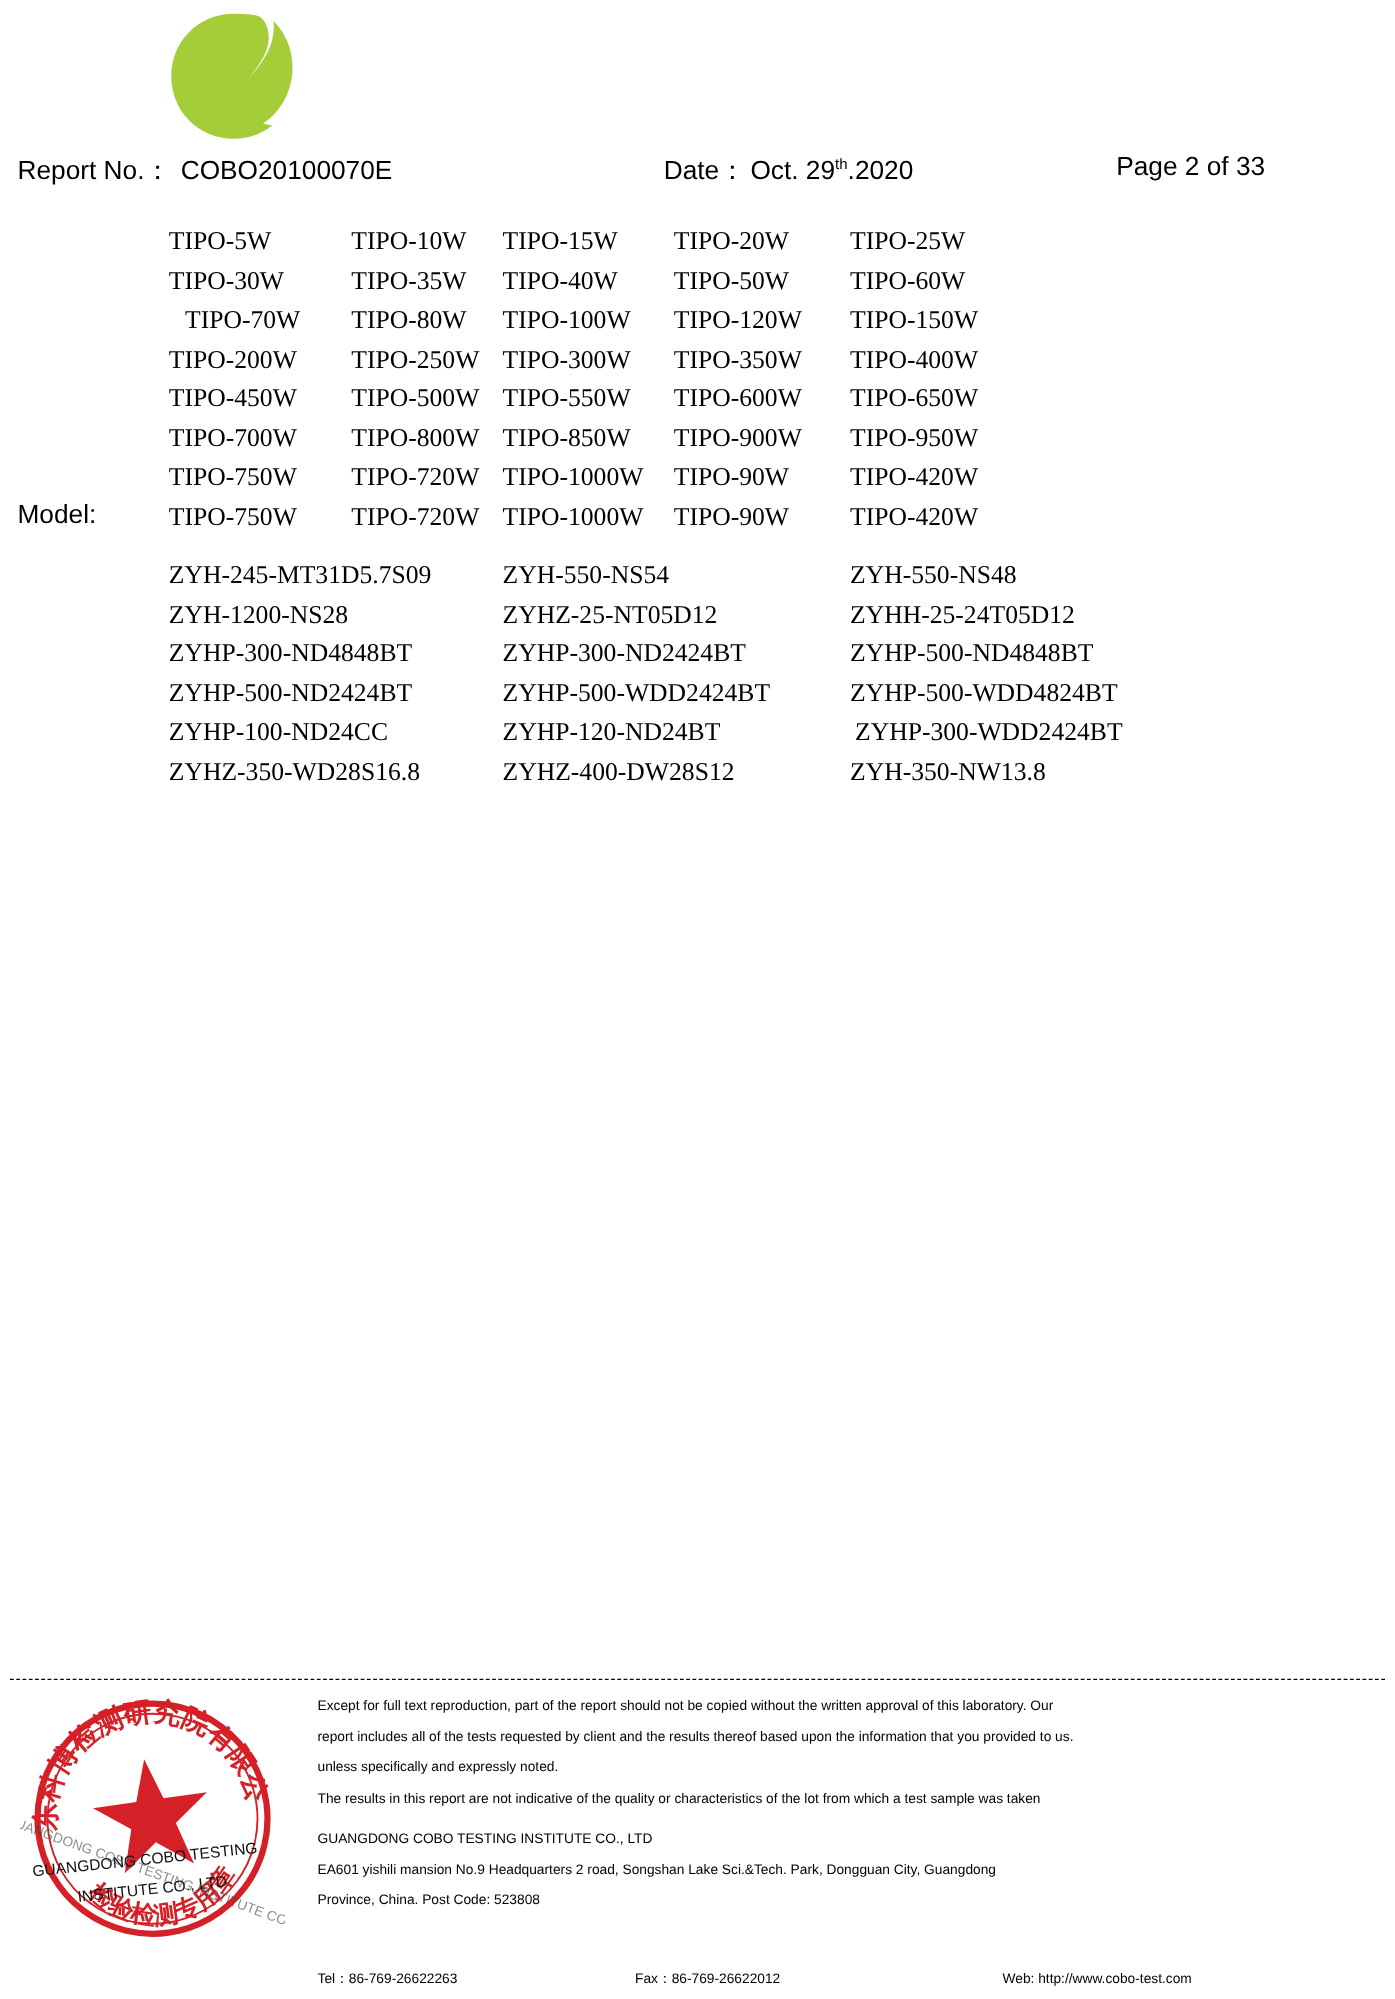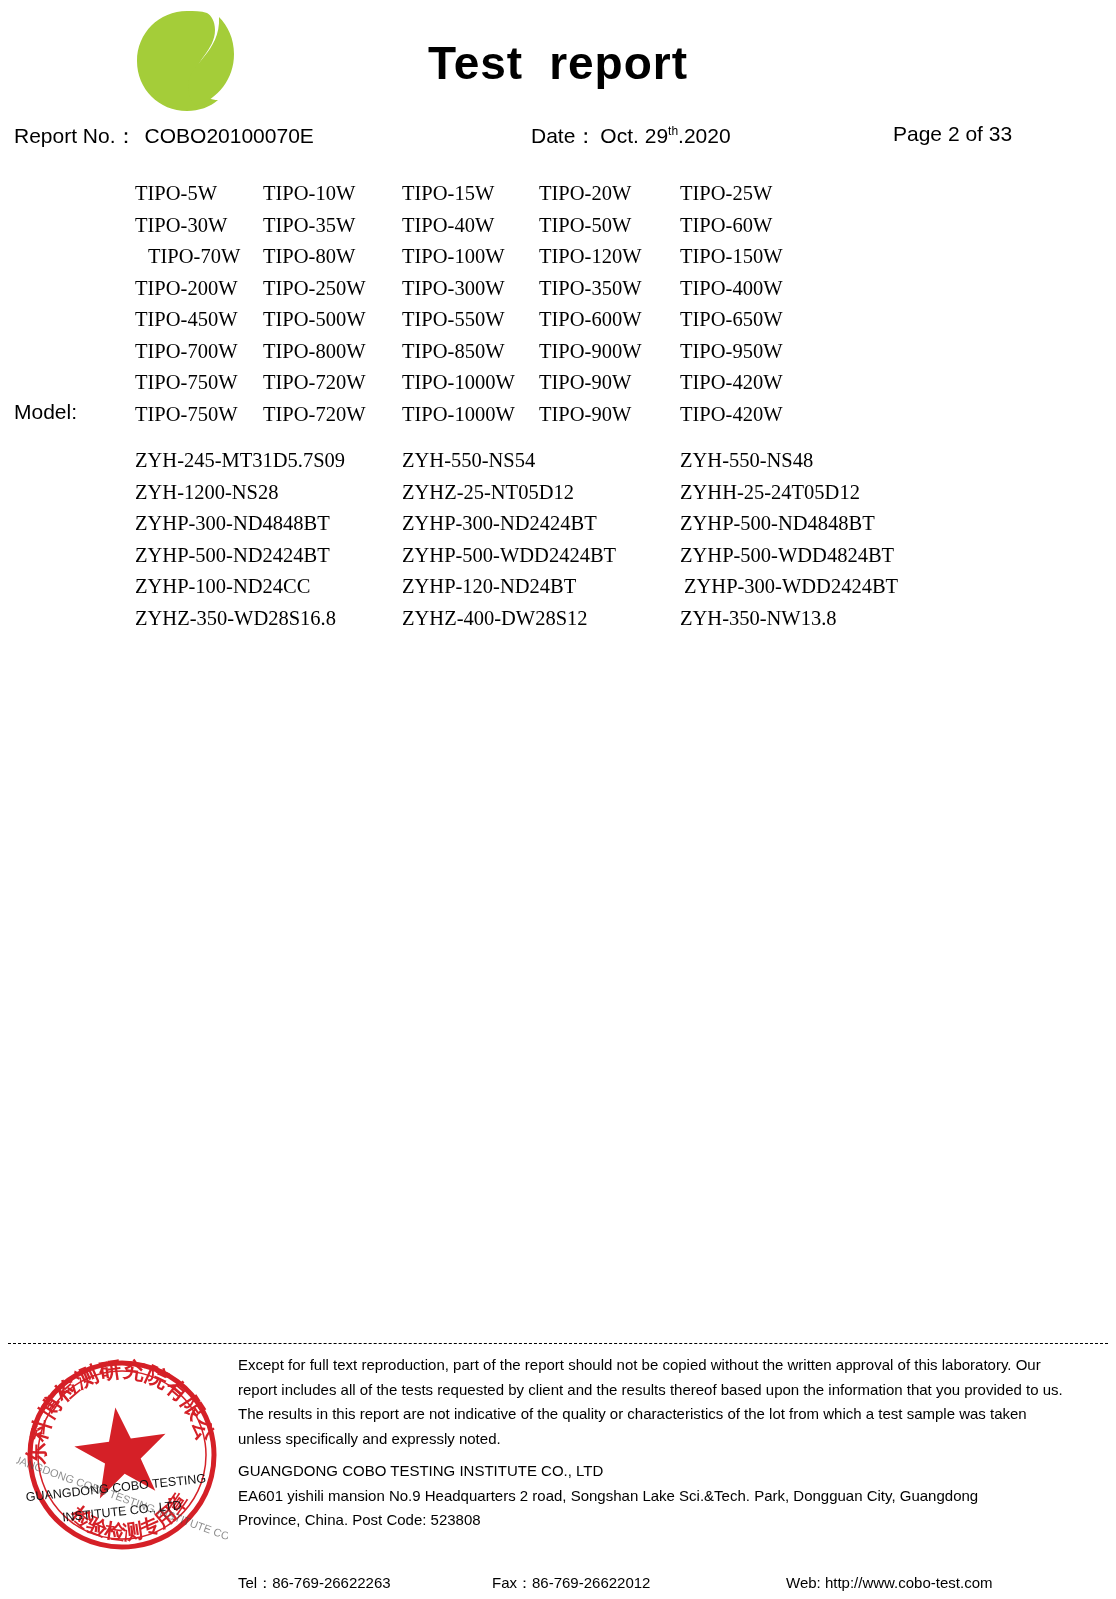--- a/index.html
+++ b/index.html
@@ -96,21 +96,21 @@
   .grid-row {
     height: 31.5px;
     position: relative;
     white-space: nowrap;
   }
   .grid-row span {
     position: absolute;
     top: 0;
   }
   .c0 { left: 0; }
-  .c1 { left: 128px; }
+  .c1 { left: 146px; }
   .c2 { left: 267px; }
   .c3 { left: 404px; }
   .c4 { left: 545px; }
   .grid-row.indent .c0 { left: 13px; }
 
   .wide-rows {
     margin-left: 135px;
     margin-top: 15px;
   }
   .wide-row {
@@ -138,24 +138,24 @@
   .divider {
     position: absolute;
     left: 8px;
     right: 8px;
     top: 8px;
     border-top: 1.5px dashed #000;
     height: 0;
   }
   .footer-text {
     position: absolute;
-    left: 238px;
+    left: 254px;
     top: 18px;
     right: 20px;
-    font-size: 15px;
+    font-size: 11px;
     line-height: 24.5px;
   }
   .footer-text p {
     margin: 0 0 0 0;
   }
   .footer-block2 {
     margin-top: 8px;
   }
   .footer-contacts {
     position: relative;
@@ -179,23 +179,20 @@
 </style>
 </head>
 <body>
 
 <div class="header">
   <div class="logo">
     <svg width="108" height="106" viewBox="0 0 108 106" xmlns="http://www.w3.org/2000/svg">
       <path d="M54 3 C26 3 4 25 4 53 C4 81 26 103 54 103 C66 103 77 99 85 92 L85 92 C72 92 62 82 62 69 C62 52 82 42 82 22 C82 13 78 7 74 5 C68 3 61 3 54 3 Z" fill="#a4cd39"></path>
       <path d="M86 9 C95 18 101 31 101 46 C101 71 85 91 63 98 C58 94 55 87 55 79 C55 55 88 45 86 9 Z" fill="#a4cd39"></path>
     </svg>
-  </div>
-  <div class="report-title">
-    <span>Test</span><span class="gap"></span><span>report</span>
   </div>
 </div>
 
 <div class="meta-row">
   <div class="meta-report">
     <span class="label">Report No.：</span><span class="value">COBO20100070E</span>
   </div>
   <div class="meta-date">
     <span class="label">Date：</span><span class="value">Oct. 29</span><sup>th</sup><span>.2020</span>
   </div>
@@ -322,22 +319,22 @@
       </g>
       <g transform="rotate(20 106 106)" opacity="0.6">
         <text x="-4" y="150" font-family="'Liberation Sans', sans-serif" font-size="11" fill="#444">GUANGDONG COBO TESTING INSTITUTE CO., LTD</text>
       </g>
     </svg>
   </div>
 
   <div class="footer-text">
     <p>Except for full text reproduction, part of the report should not be copied without the written approval of this laboratory. Our</p>
     <p>report includes all of the tests requested by client and the results thereof based upon the information that you provided to us.</p>
+    <p>unless specifically and expressly noted.</p>
     <p>The results in this report are not indicative of the quality or characteristics of the lot from which a test sample was taken</p>
-    <p>unless specifically and expressly noted.</p>
     <div class="footer-block2">
       <p>GUANGDONG COBO TESTING INSTITUTE CO., LTD</p>
       <p>EA601 yishili mansion No.9 Headquarters 2 road, Songshan Lake Sci.&amp;Tech. Park, Dongguan City, Guangdong</p>
       <p>Province, China. Post Code: 523808</p>
     </div>
     <div class="footer-contacts">
       <span class="fc0">Tel：86-769-26622263</span>
       <span class="fc1">Fax：86-769-26622012</span>
       <span class="fc2">Web: http://www.cobo-test.com</span>
     </div>

